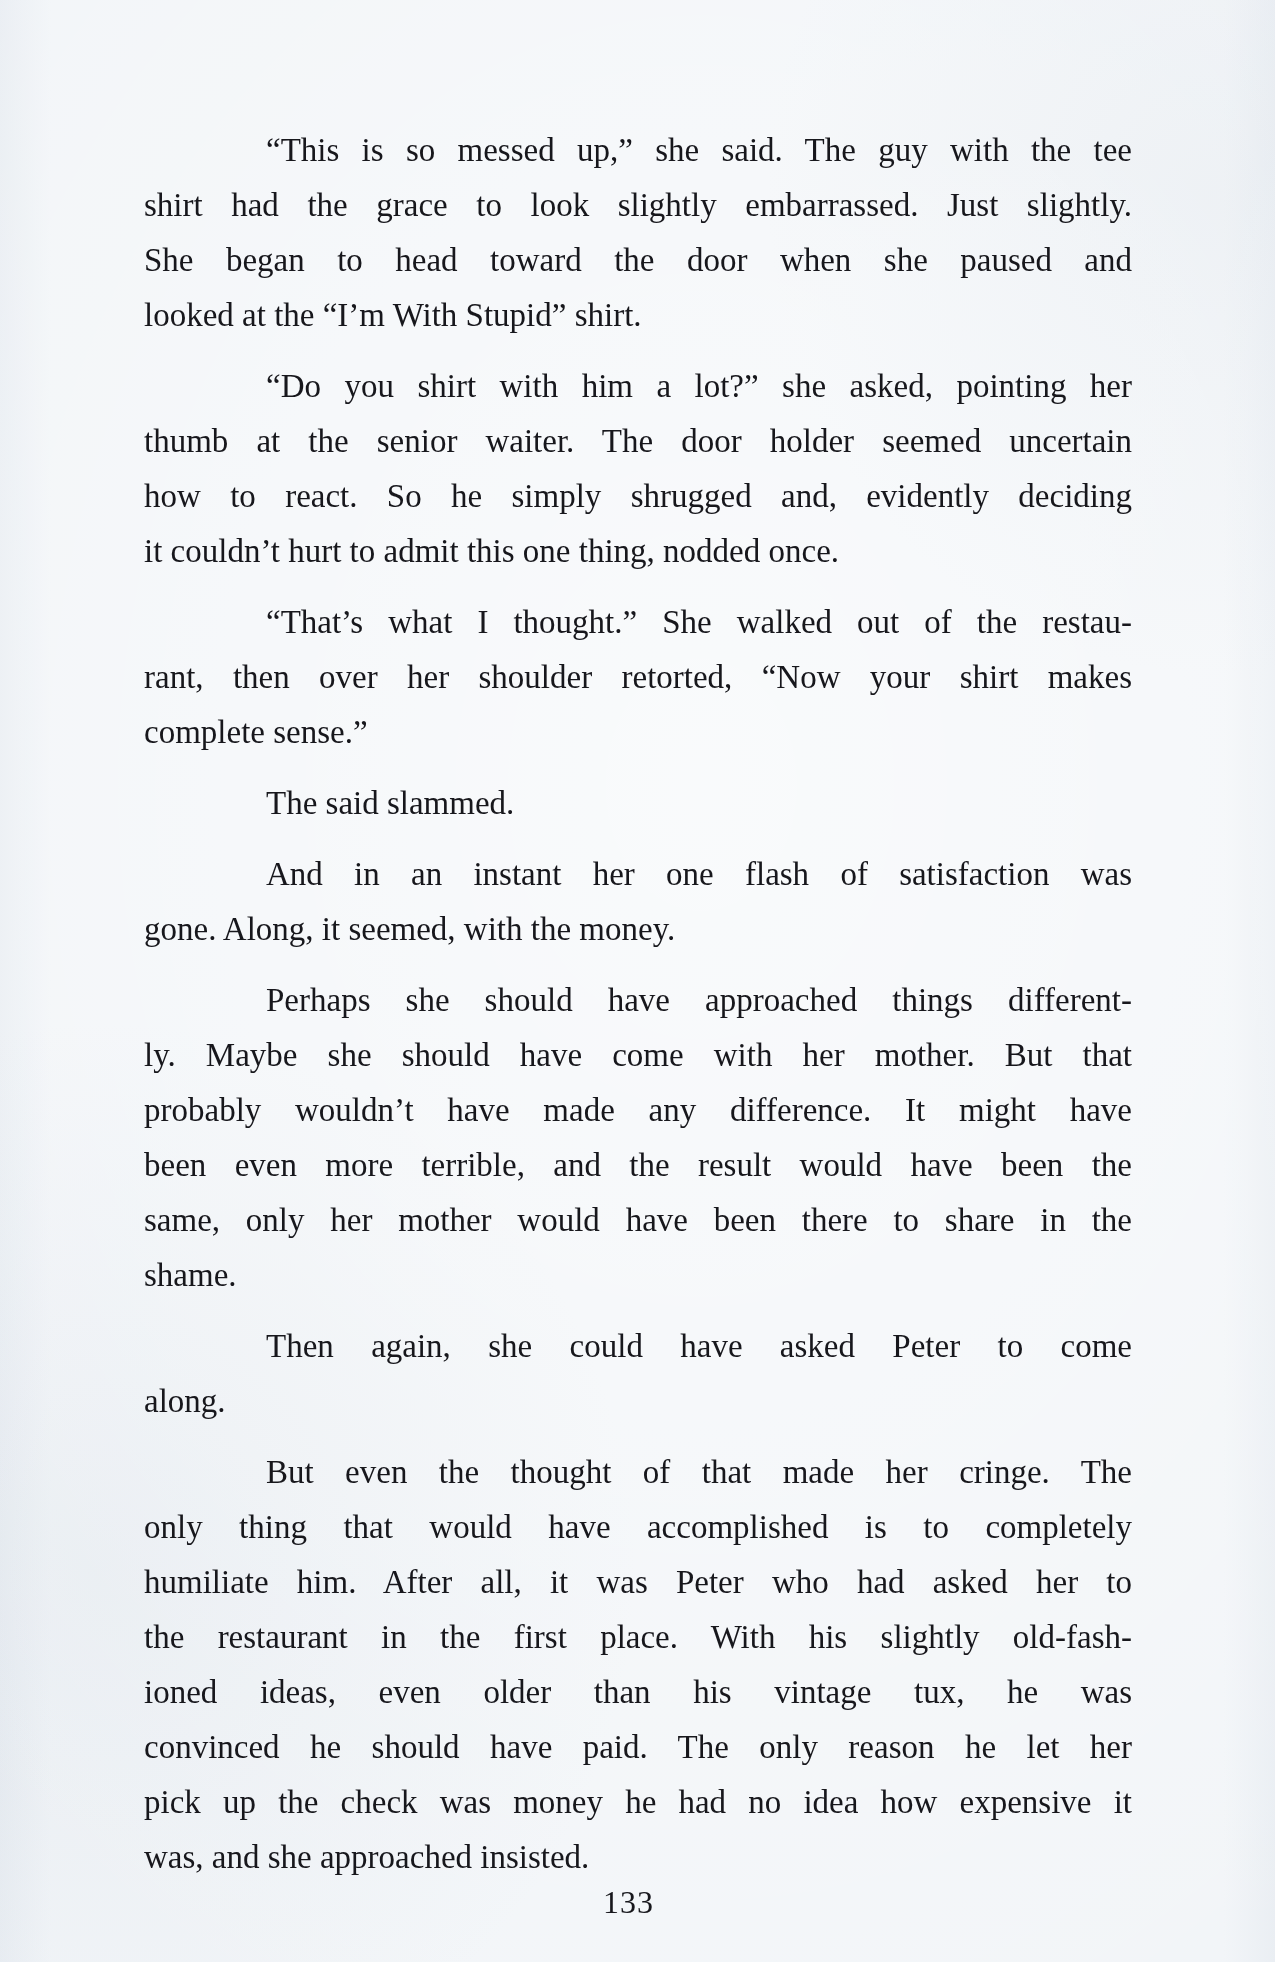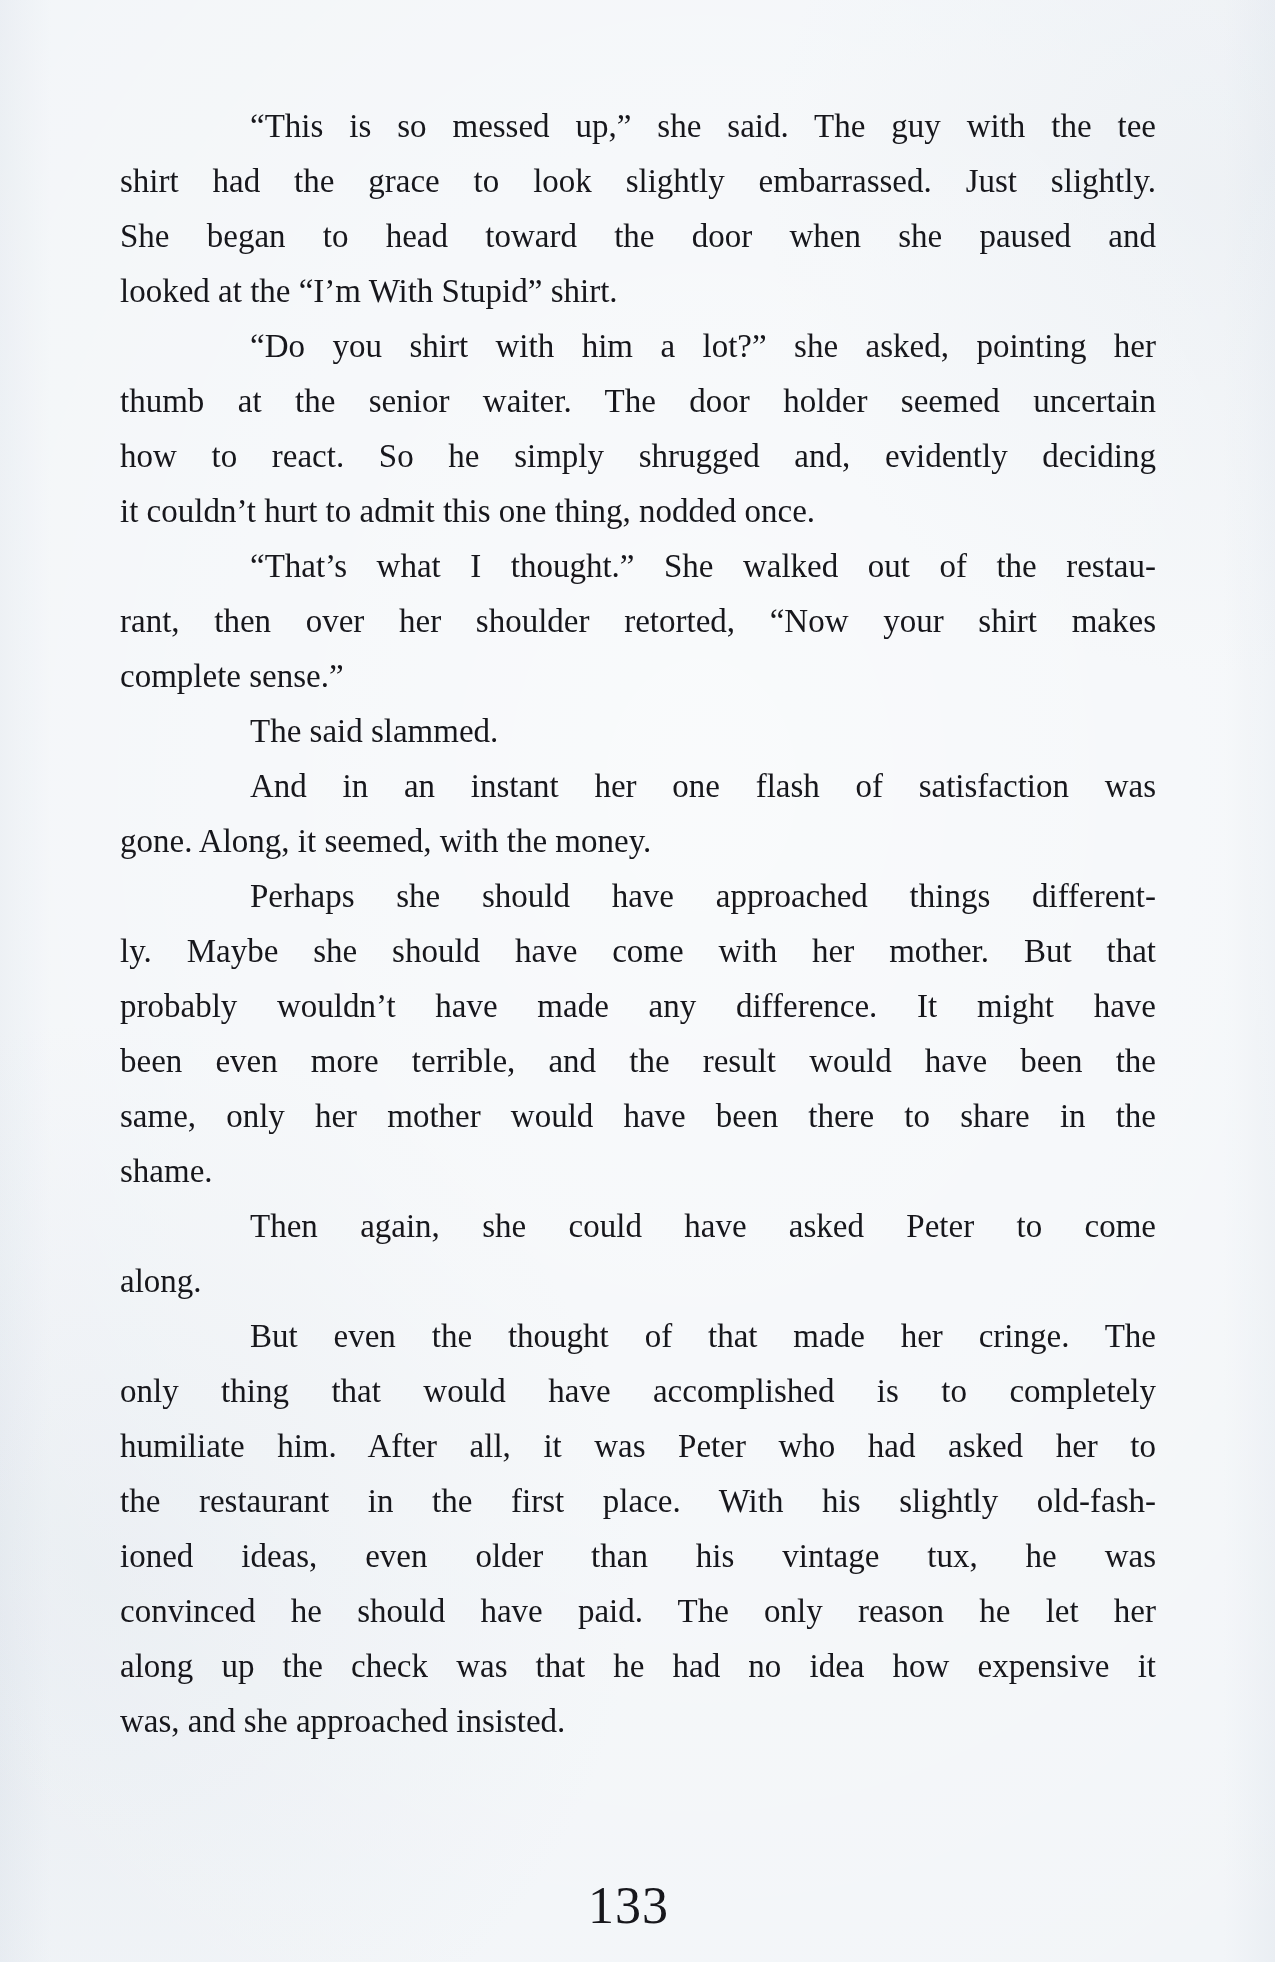--- a/index.html
+++ b/index.html
@@ -1,19 +1,19 @@
 <!DOCTYPE html>
 <html style="--paper: #f2f5f8; --ink: #17171c;"><head>
 <meta charset="utf-8">
 <style>
   :root {
     --paper: #f2f5f8;
     --ink: #17171c;
   }
-  * { margin: 0; padding: 0; box-sizing: border-box; }
+  * { margin: 0; padding: 8px; box-sizing: border-box; }
   html, body {
     width: 1275px;
     height: 1962px;
     overflow: hidden;
   }
   body {
     font-family: "Liberation Serif", "DejaVu Serif", serif;
     background: var(--paper);
   }
   .page {
@@ -48,21 +48,21 @@
   .text-line.last {
     text-align: right;
     text-align-last: left;
   }
   .folio {
     position: absolute;
     left: 0;
     right: 18px;
     top: 1876px;
     text-align: center;
-    font-size: 52px;
+    font-size: 32px;
     letter-spacing: 1px;
     color: var(--ink);
   }
 </style>
 </head>
 <body>
 
 <div class="page">
   <div class="text-block" id="text-block">
       <div class="paragraph">
@@ -101,18 +101,18 @@
         <div class="text-line first">Then again, she could have asked Peter to come</div>
         <div class="text-line last">along.</div>
       </div>
       <div class="paragraph">
         <div class="text-line first">But even the thought of that made her cringe. The</div>
         <div class="text-line">only thing that would have accomplished is to completely</div>
         <div class="text-line">humiliate him. After all, it was Peter who had asked her to</div>
         <div class="text-line">the restaurant in the first place. With his slightly old-fash-</div>
         <div class="text-line">ioned ideas, even older than his vintage tux, he was</div>
         <div class="text-line">convinced he should have paid. The only reason he let her</div>
-        <div class="text-line">along up the check was that he had no idea how expensive it</div>
+        <div class="text-line">pick up the check was money he had no idea how expensive it</div>
         <div class="text-line last">was, and she approached insisted.</div>
       </div>
     </div>
   <div class="folio">133</div>
 </div>
 
 </body></html>

